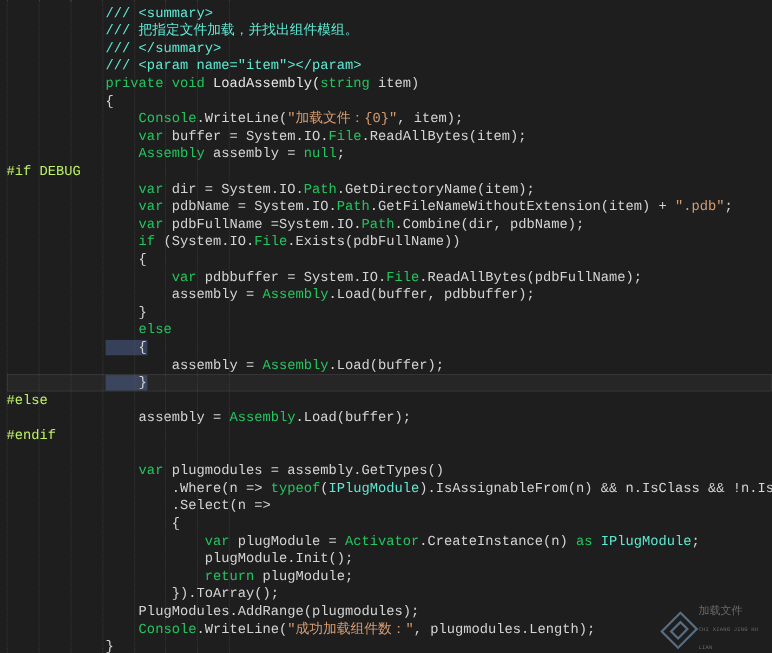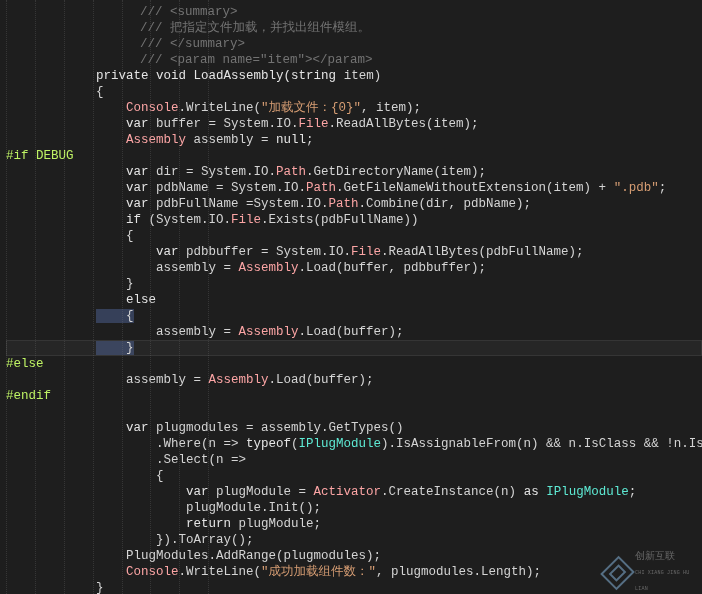--- a/index.html
+++ b/index.html
@@ -28,24 +28,24 @@
     box-shadow: inset 0 0 0 1px rgba(100,100,100,0.25);
     width: 100%;
   }
   .guide {
     position: absolute;
     top: 0;
     bottom: 0;
     border-left: 1px dotted rgba(120,120,120,0.28);
     pointer-events: none;
   }
-  .kw { color: #e5e5e5; }
-  .cls { color: #fca5a5; text-align: center; }
+  .kw { color: #22c55e; }
+  .cls { color: #22c55e; text-align: center; }
   .str { color: #d69d73; }
-  .cmt { color: #737373; margin-left: 44px; }
+  .cmt { color: #5eead4; }
   .pp { color: #bef264; }
   .punc { color: #d4d4d4; text-align: center; }
   .id { color: #e5e5e5; }
   .intf { color: #5eead4; }
   .cursor-mark {
     background: rgba(100,130,200,0.35);
   }
   .watermark {
     position: absolute;
     right: 6px;
@@ -68,16 +68,16 @@
   }
 </style>
 </head>
 <body>
 
 <div class="editor" id="editor"><div class="line">            <span class="cmt">/// &lt;summary&gt;</span></div><div class="line">            <span class="cmt">/// 把指定文件加载，并找出组件模组。</span></div><div class="line">            <span class="cmt">/// &lt;/summary&gt;</span></div><div class="line">            <span class="cmt">/// &lt;param name="item"&gt;&lt;/param&gt;</span></div><div class="line">            <span class="kw">private</span><span class="punc"> </span><span class="kw">void</span><span class="punc"> </span><span class="id">LoadAssembly(</span><span class="kw">string</span><span class="punc"> item)</span></div><div class="line">            <span class="punc">{</span></div><div class="line">            <span class="cls">    Console</span><span class="punc">.WriteLine(</span><span class="str">"加载文件：{0}"</span><span class="punc">, item);</span></div><div class="line">            <span class="kw">    var</span><span class="punc"> buffer = System.IO.</span><span class="cls">File</span><span class="punc">.ReadAllBytes(item);</span></div><div class="line">            <span class="cls">    Assembly</span><span class="punc"> assembly = </span><span class="kw">null</span><span class="punc">;</span></div><div class="line"><span class="pp">#if DEBUG</span></div><div class="line">            <span class="kw">    var</span><span class="punc"> dir = System.IO.</span><span class="cls">Path</span><span class="punc">.GetDirectoryName(item);</span></div><div class="line">            <span class="kw">    var</span><span class="punc"> pdbName = System.IO.</span><span class="cls">Path</span><span class="punc">.GetFileNameWithoutExtension(item) + </span><span class="str">".pdb"</span><span class="punc">;</span></div><div class="line">            <span class="kw">    var</span><span class="punc"> pdbFullName =System.IO.</span><span class="cls">Path</span><span class="punc">.Combine(dir, pdbName);</span></div><div class="line">            <span class="kw">    if</span><span class="punc"> (System.IO.</span><span class="cls">File</span><span class="punc">.Exists(pdbFullName))</span></div><div class="line">            <span class="punc">    {</span></div><div class="line">            <span class="kw">        var</span><span class="punc"> pdbbuffer = System.IO.</span><span class="cls">File</span><span class="punc">.ReadAllBytes(pdbFullName);</span></div><div class="line">            <span class="punc">        assembly = </span><span class="cls">Assembly</span><span class="punc">.Load(buffer, pdbbuffer);</span></div><div class="line">            <span class="punc">    }</span></div><div class="line">            <span class="kw">    else</span></div><div class="line">            <span class="punc cursor-mark">    {</span></div><div class="line">            <span class="punc">        assembly = </span><span class="cls">Assembly</span><span class="punc">.Load(buffer);</span></div><div class="line highlight">            <span class="punc cursor-mark">    }</span></div><div class="line"><span class="pp">#else</span></div><div class="line">            <span class="punc">    assembly = </span><span class="cls">Assembly</span><span class="punc">.Load(buffer);</span></div><div class="line"><span class="pp">#endif</span></div><div class="line">            <span class="punc"></span></div><div class="line">            <span class="kw">    var</span><span class="punc"> plugmodules = assembly.GetTypes()</span></div><div class="line">            <span class="punc">        .Where(n =&gt; </span><span class="kw">typeof</span><span class="punc">(</span><span class="intf">IPlugModule</span><span class="punc">).IsAssignableFrom(n) &amp;&amp; n.IsClass &amp;&amp; !n.IsAbstract)</span></div><div class="line">            <span class="punc">        .Select(n =&gt;</span></div><div class="line">            <span class="punc">        {</span></div><div class="line">            <span class="kw">            var</span><span class="punc"> plugModule = </span><span class="cls">Activator</span><span class="punc">.CreateInstance(n) </span><span class="kw">as</span><span class="punc"> </span><span class="intf">IPlugModule</span><span class="punc">;</span></div><div class="line">            <span class="punc">            plugModule.Init();</span></div><div class="line">            <span class="kw">            return</span><span class="punc"> plugModule;</span></div><div class="line">            <span class="punc">        }).ToArray();</span></div><div class="line">            <span class="punc">    PlugModules.AddRange(plugmodules);</span></div><div class="line">            <span class="cls">    Console</span><span class="punc">.WriteLine(</span><span class="str">"成功加载组件数："</span><span class="punc">, plugmodules.Length);</span></div><div class="line">            <span class="punc">}</span></div><div class="guide" style="left: 6px;"></div><div class="guide" style="left: 34.88px;"></div><div class="guide" style="left: 63.76px;"></div><div class="guide" style="left: 92.64px;"></div><div class="guide" style="left: 121.52px;"></div><div class="guide" style="left: 150.4px;"></div><div class="guide" style="left: 179.28px;"></div><div class="guide" style="left: 208.16px;"></div></div>
 
 <div class="watermark">
   <div class="wm-icon"></div>
   <div>
-    <div>创新互联</div>
+    <div>加载文件</div>
     <div style="font-size:5px;letter-spacing:0.2px">CHI XIANG JING HU LIAN</div>
   </div>
 </div>
 
 </body></html>

